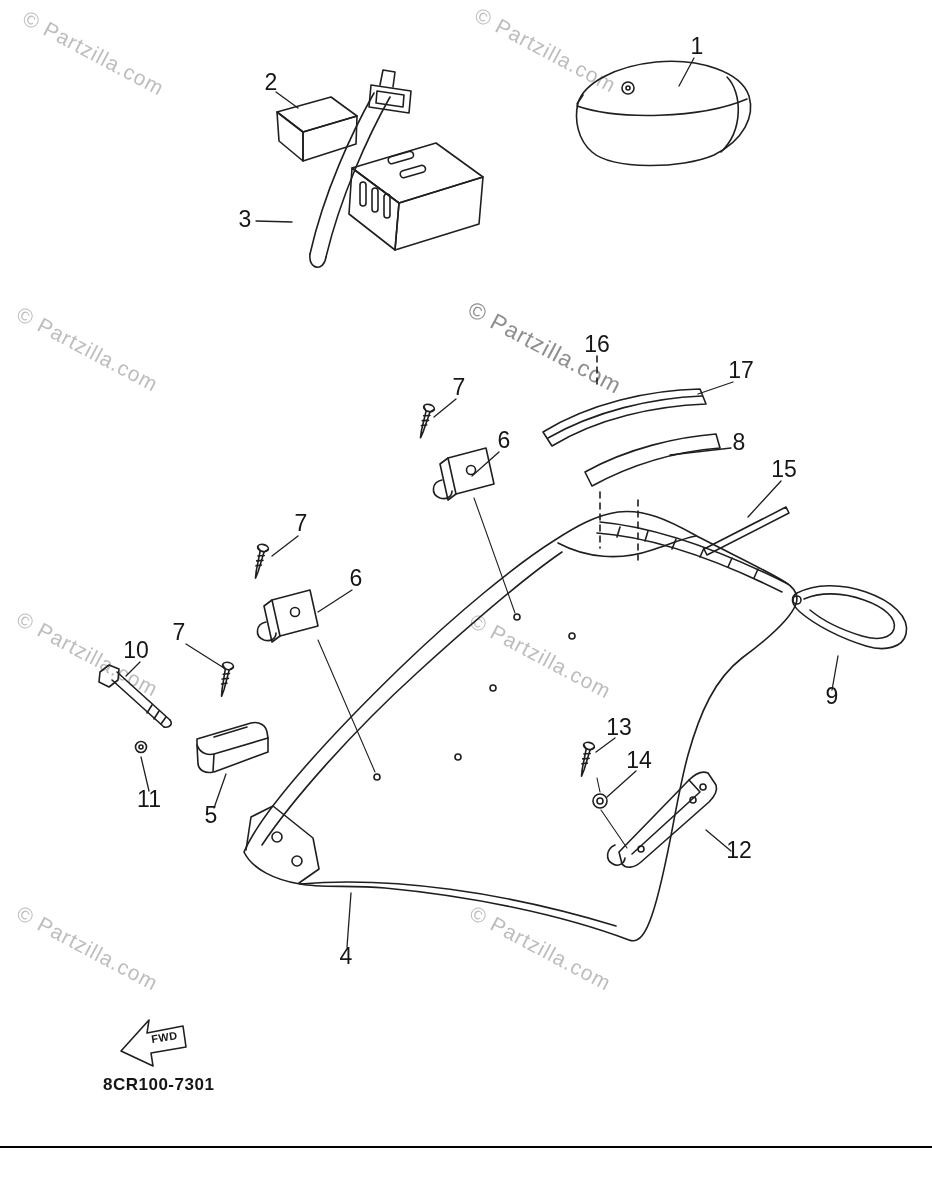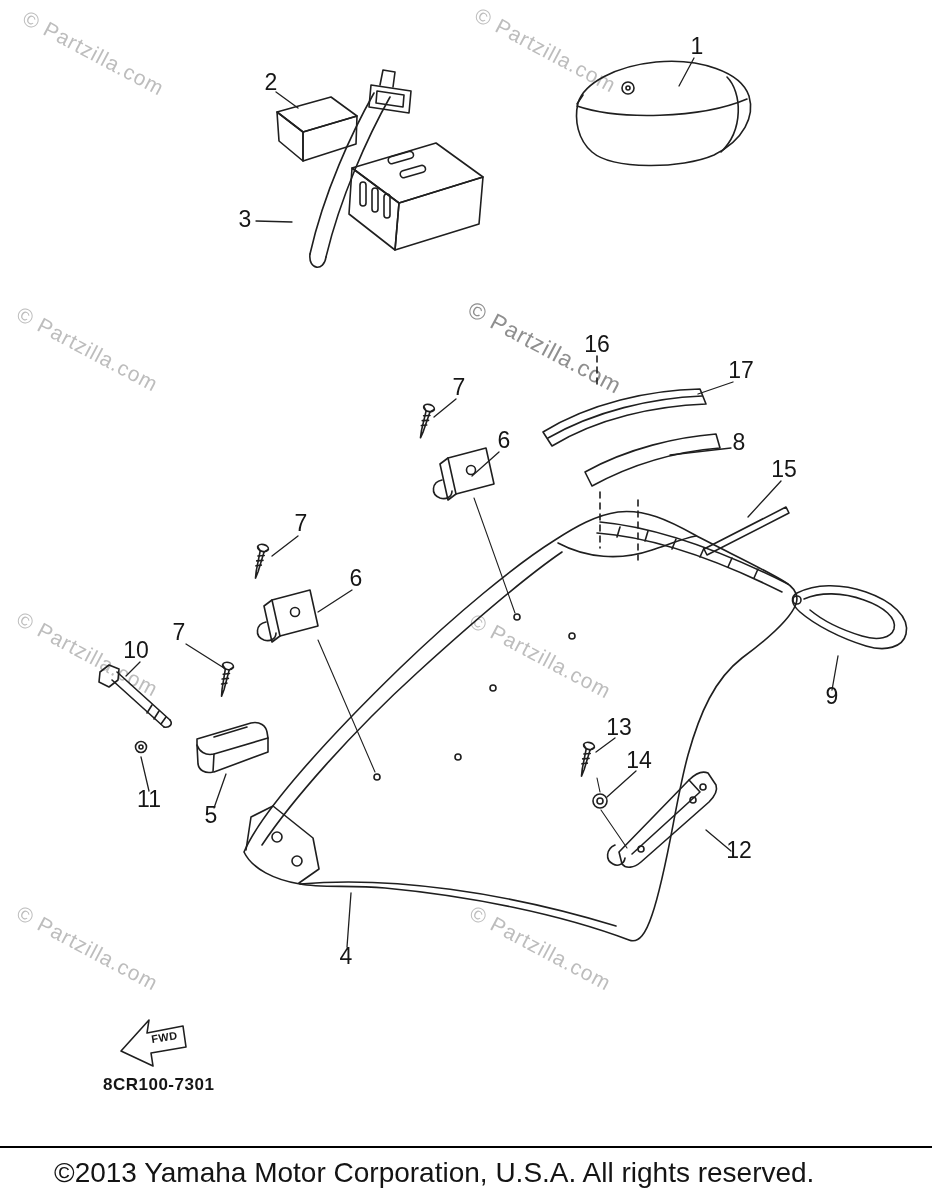--- a/index.html
+++ b/index.html
@@ -225,15 +225,14 @@
 
     <g>
       <path d="M 121,1051 L 149,1020 L 147,1033 L 183,1026 L 186,1047 L 151,1053 L 153,1066 Z"></path>
       <text class="fwdtext" stroke="none" x="165" y="1041" text-anchor="middle" transform="rotate(-9 165 1041)">FWD</text>
     </g>
 
     <text class="partcode" stroke="none" x="103" y="1090">8CR100-7301</text>
   </svg>
 
   <div class="footer-line"></div>
-  <div class="copyright">©2013 Yamaha Motor Corporation, U.S.A. All rights reserved.</div>
 
 </div>
 
 </body></html>

